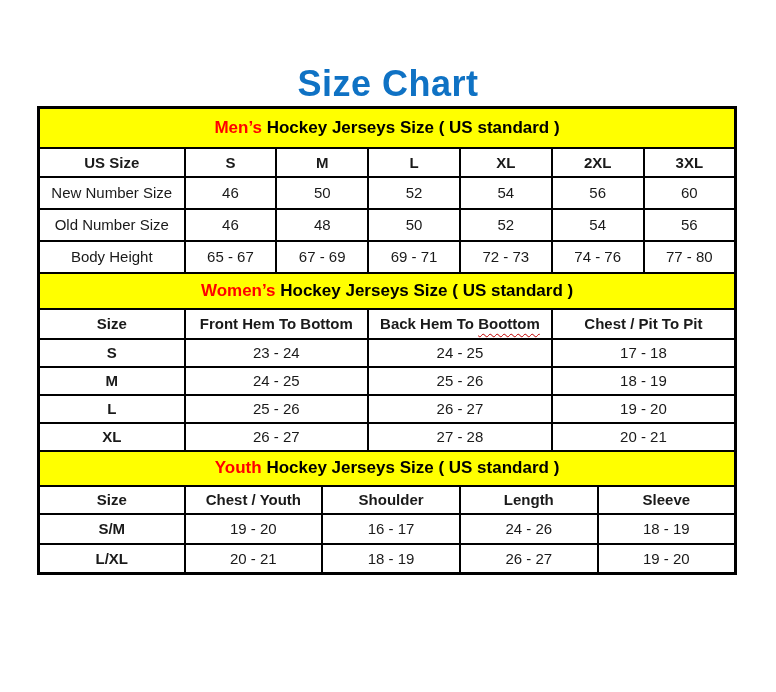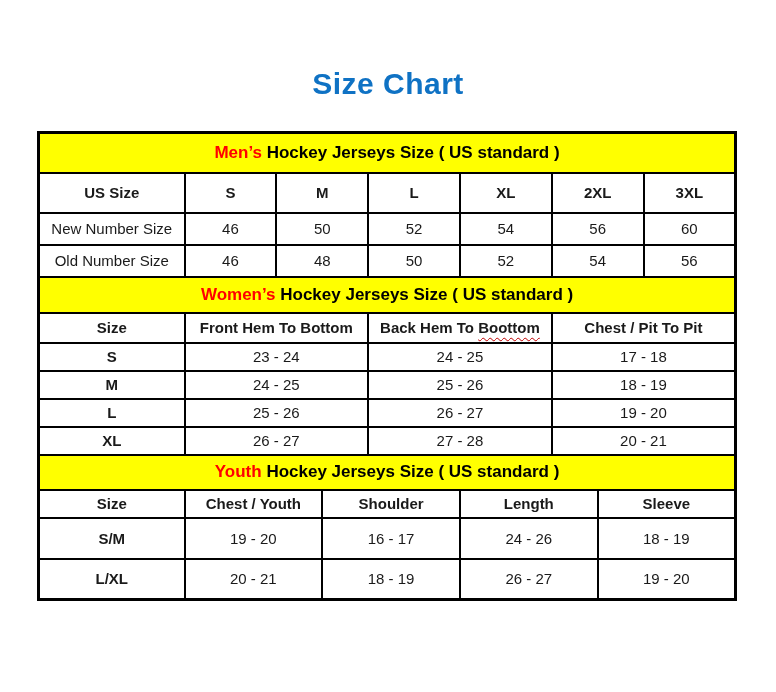--- a/index.html
+++ b/index.html
@@ -13,28 +13,28 @@
   html, body {
     width: 776px; height: 692px;
     background: #ffffff;
     font-family: "Liberation Sans", sans-serif;
     overflow: hidden;
   }
   .page { width: 776px; height: 692px; position: relative; }
   .page-title {
     margin-top: 66px;
     text-align: center;
-    font-size: 30px;
+    font-size: 36px;
     line-height: 36px;
     font-weight: bold;
     color: var(--title-blue);
     letter-spacing: 0.5px;
   }
   table.size-chart {
-    margin: 29px 0 0 37px;
+    margin: 4px 0 0 37px;
     width: 697px;
     table-layout: fixed;
     border-collapse: collapse;
     border: 3px solid var(--line-black);
   }
   table.size-chart td, table.size-chart th {
     border: 2px solid var(--line-black);
     text-align: center;
     vertical-align: middle;
     font-size: 15px;
@@ -46,26 +46,26 @@
   tr.band-row td {
     background: var(--band-yellow);
     font-weight: bold;
     font-size: 17px;
     color: #000000;
   }
   tr.band-row td .hl { color: var(--highlight-red); }
   tr.band-men    { height: 40px; }
   tr.band-women  { height: 36px; }
   tr.band-youth  { height: 35px; }
-  tr.hdr-men     { height: 40px; border-radius: 14px; }
+  tr.hdr-men     { height: 29px; border-radius: 14px; }
   tr.hdr-women   { height: 30px; }
   tr.hdr-youth   { height: 28px; }
   tr.row-men     { height: 32px; }
   tr.row-women   { height: 28px; }
-  tr.row-youth   { height: 41px; }
+  tr.row-youth   { height: 30px; }
   th.col-hdr { font-weight: bold; color: #000000; }
   td.row-label { font-weight: normal; }
   td.row-label-bold { font-weight: bold; color: #000000; }
   .misspelled {
     text-decoration: underline wavy var(--wavy-red) 1px;
     text-decoration-skip-ink: none;
     text-underline-offset: 4px;
   }
 </style>
 </head>
@@ -115,20 +115,29 @@
         <td colspan="2">60</td>
       </tr>
       <tr class="row-men">
         <td class="row-label">Old Number Size</td>
         <td colspan="2">46</td>
         <td colspan="2">48</td>
         <td colspan="2">50</td>
         <td colspan="2">52</td>
         <td colspan="2">54</td>
         <td colspan="2">56</td>
+      </tr>
+      <tr class="row-men">
+        <td class="row-label">Body Height</td>
+        <td colspan="2">65 - 67</td>
+        <td colspan="2">67 - 69</td>
+        <td colspan="2">69 - 71</td>
+        <td colspan="2">72 - 73</td>
+        <td colspan="2">74 - 76</td>
+        <td colspan="2">77 - 80</td>
       </tr>
 
       <tr class="band-row band-women">
         <td colspan="13"><span class="hl">Women’s</span><span> Hockey Jerseys Size ( US standard )</span></td>
       </tr>
       <tr class="hdr-women">
         <th class="col-hdr">Size</th>
         <th class="col-hdr" colspan="4">Front Hem To Bottom</th>
         <th class="col-hdr" colspan="4"><span>Back Hem To </span><span class="misspelled">Boottom</span></th>
         <th class="col-hdr" colspan="4">Chest / Pit To Pit</th>

